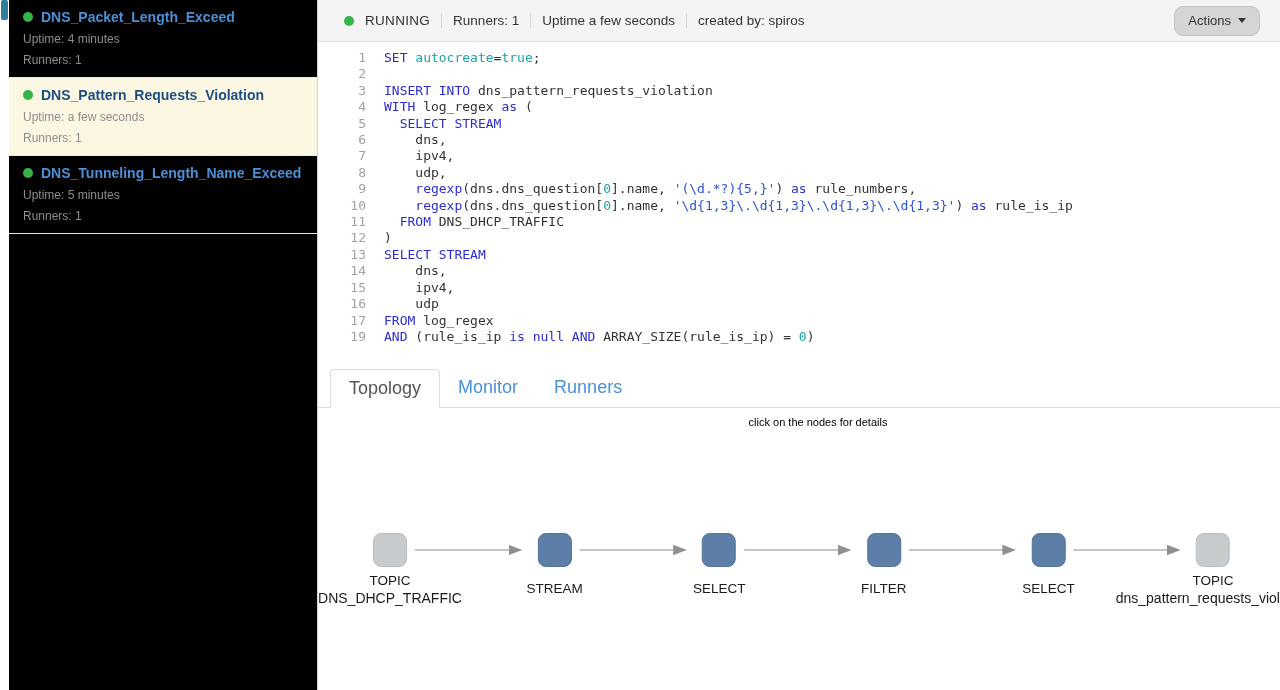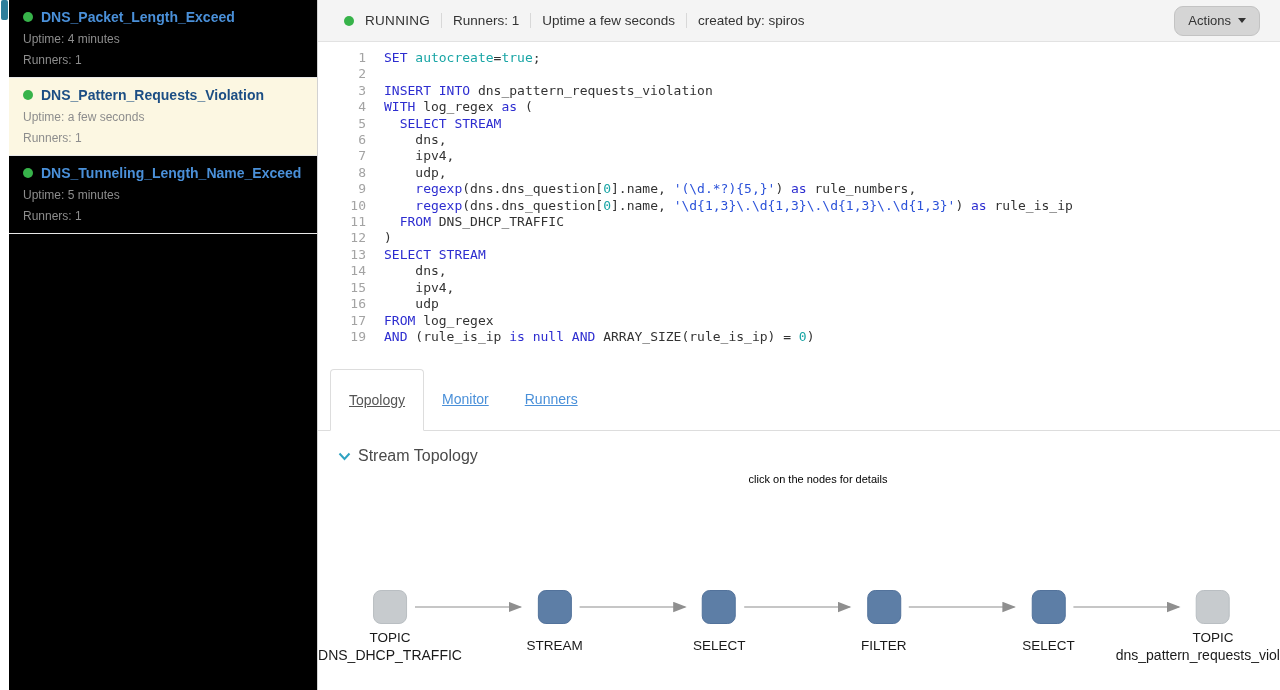--- a/index.html
+++ b/index.html
@@ -55,21 +55,21 @@
   .ln{flex:0 0 58px;width:58px;text-align:right;padding-right:10px;color:#a3a3a3;user-select:none;}
   .code{white-space:pre;color:#333;padding-left:8px;}
   .tk-kw{color:var(--kw);}
   .tk-fn{color:var(--kw);}
   .tk-str{color:var(--str);}
   .tk-num,.tk-const,.tk-prop{color:var(--teal);}
   .tk-pl{color:#333;}
 
   
   .tabs{display:flex;padding:0 12px;border-bottom:1px solid #ddd;margin-top:10px;flex:0 0 auto;}
-  .tab{padding:22px 18px;font-size:14px;color:var(--accent-blue);cursor:pointer;margin-bottom:-1px;text-decoration:underline;}
+  .tab{padding:8px 18px;font-size:18px;color:var(--accent-blue);cursor:pointer;margin-bottom:-1px;}
   .tab.active{color:#555;background:#fff;border:1px solid #ddd;border-bottom:1px solid #fff;
     border-radius:4px 4px 0 0;}
 
   
   .topo-header{display:flex;align-items:center;gap:7px;margin:16px 0 0 20px;font-size:16px;
     color:#4a4a4a;cursor:pointer;}
   .chev-path{stroke:var(--chevron-teal);}
   .topo-hint{margin:8px 0 0 38px;color:#000000;font-size:11px;text-align:center;}
   .topo-canvas{position:relative;flex:1;}
   .arrows{position:absolute;top:0;left:0;}
@@ -208,26 +208,20 @@
           <span class="code"><span class="tk-kw">AND</span><span class="tk-pl"> (rule_is_ip </span><span class="tk-kw">is null</span><span class="tk-pl"> </span><span class="tk-kw">AND</span><span class="tk-pl"> ARRAY_SIZE(rule_is_ip) = </span><span class="tk-num">0</span><span class="tk-pl">)</span></span>
         </div>
       </div>
 
     <div class="tabs" id="tabs">
         <div class="tab active">Topology</div>
         <div class="tab">Monitor</div>
         <div class="tab">Runners</div>
       </div>
 
-    <div class="topo-header">
-      <svg width="13" height="9" viewBox="0 0 13 9">
-        <path class="chev-path" d="M1.5 1.5 L6.5 7 L11.5 1.5" stroke-width="2" fill="none"></path>
-      </svg>
-      <span>Stream Topology</span>
-    </div>
 
     <div class="topo-hint">click on the nodes for details</div>
 
     <div class="topo-canvas" id="topo">
         <svg class="arrows" width="962" height="210">
           <defs>
             <marker id="arr" markerWidth="10" markerHeight="8" refX="8" refY="3.5" orient="auto">
               <path d="M0,0 L9,3.5 L0,7 Z" fill="#8f8f8f"></path>
             </marker>
           </defs>

